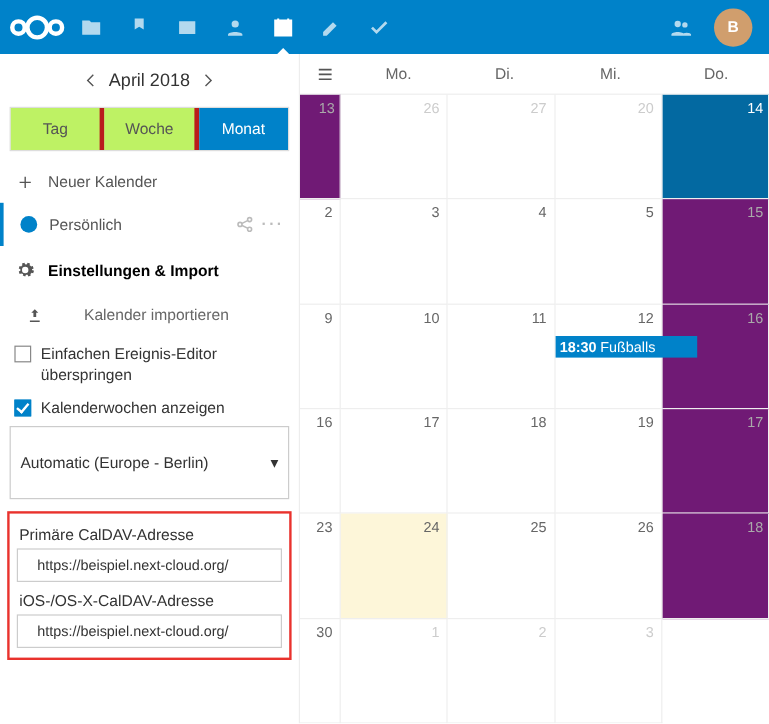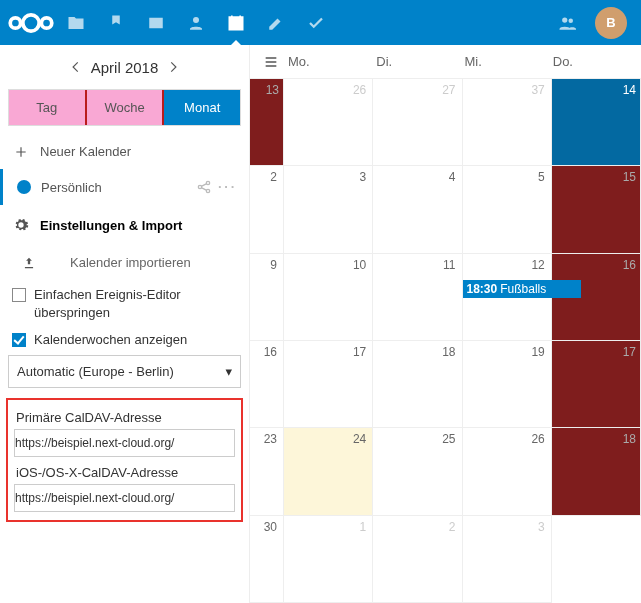--- a/index.html
+++ b/index.html
@@ -20,49 +20,49 @@
 .sidebar { width: 250px; border-right:1px solid #ededed; display:flex; flex-direction:column; background:#fff; overflow-y:auto; }
 .content { flex:1; display:flex; flex-direction:column; overflow:hidden; }
 
 
 .monthnav { display:flex; align-items:center; justify-content:center; height:44px; padding:0 8px; }
 .monthnav .arrow { width:30px; height:30px; display:flex; align-items:center; justify-content:center; color:#555; cursor:pointer; }
 .monthnav .title { font-size:15px; color:#333; }
 
 
 .viewtabs { display:flex; border:1px solid #ddd; margin:0 8px 8px; }
-.viewtabs .tab { flex:1; text-align:center; padding:10px 0; background:#f9a8d4; color:#555; cursor:pointer; border-right:2px solid #b91c1c; }
+.viewtabs .tab { flex:1; text-align:center; padding:10px 0; background:#bef264; color:#555; cursor:pointer; border-right:4px solid #b91c1c; }
 .viewtabs .tab:last-child{border-right:none;}
 .viewtabs .tab.active { background:#0082c9; color:#fff; }
 
 .today-btn { margin:0 8px 8px; border:1px solid #ddd; background:#f7f7f7; text-align:center; padding:10px 0; color:#555; cursor:pointer; }
 
 .side-item { display:flex; align-items:center; padding:10px 12px; color:#555; gap:10px; }
 .side-item .icn { width:18px; display:flex; align-items:center; justify-content:center; color:#555; }
 .side-item.personal { border-left:3px solid #0082c9; padding-left:14px; }
 .side-item.personal .dot { width:14px; height:14px; border-radius:50%; background:#0082c9; }
 .side-item .trail { margin-left:auto; display:flex; gap:6px; color:#bbb; }
 .side-item.strong { color:#000; font-weight:600; padding:12px 12px; }
 .side-item.import { padding-left:20px; color:#666;gap:32px;}
 .chk-row { display:flex; align-items:flex-start; gap:8px; padding:6px 12px 4px; color:#333; line-height:1.35; }
 .chk { width:14px; height:14px; border:1px solid #888; margin-top:2px; flex:none; position:relative; }
 .chk.checked { background:#0082c9; border-color:#0082c9; }
 .chk.checked::after { content:""; position:absolute; left:3px; top:0px; width:4px; height:8px; border:solid #fff; border-width:0 2px 2px 0; transform:rotate(40deg); }
 .section-label { padding:6px 12px 2px; color:#333; }
-.tz-select { margin:2px 8px 8px; border:1px solid #ccc; padding:8px 8px; display:flex; align-items:center; justify-content:space-between; color:#333; cursor:pointer; }
+.tz-select { margin:2px 8px 8px; border:1px solid #ccc; padding:22px 8px; display:flex; align-items:center; justify-content:space-between; color:#333; cursor:pointer; }
 .url-box { border:2px solid #e9322d; margin:2px 6px 6px; padding:6px 6px 8px; }
 .url-label { color:#333; margin:4px 2px 4px; }
-.url-input { width:100%; border:1px solid #ccc; padding:6px 0; font-size:12px; color:#333; background:#fff; }
+.url-input { width:100%; border:1px solid #ccc; padding:6px 16px; font-size:12px; color:#333; background:#fff; }
 
 
 .dayhead { display:flex; border-bottom:1px solid #eee; height:34px; align-items:center; }
 .dayhead .menu { width:34px; display:flex; align-items:center; justify-content:center; margin-left:4px; color:#555; }
-.dayhead .dh { flex:1; color:#666; font-size:13px; }
+.dayhead .dh { flex:1; text-align:center; color:#666; font-size:13px; }
 .grid { flex:1; display:grid; grid-template-columns: 34px repeat(4, 1fr); grid-auto-rows: 1fr; }
-.wk { border-right:1px solid #eee; border-bottom:1px solid #eee; display:flex; align-items:flex-start; justify-content:flex-end; padding:4px 4px 0 0; color:#aaa; font-size:12px; background:#7f1d1d;}
+.wk { border-right:1px solid #eee; border-bottom:1px solid #eee; display:flex; align-items:flex-start; justify-content:flex-end; padding:4px 4px 0 0; color:#aaa; font-size:12px; background:#701a75;}
 .wk.hl { background:#0369a1; color:#fff; }
 .cell { border-right:1px solid #eee; border-bottom:1px solid #eee; position:relative; padding:4px 6px 0 0; }
 .cell .dn { position:absolute; top:4px; right:6px; color:#666; font-size:12px; }
 .cell.other .dn { color:#ccc; }
 .cell.today { background:#fdf6d9; }
 .event { position:absolute; left:0; top:26px; background:#0082c9; color:#fff; font-size:12px; padding:2px 4px; white-space:nowrap; overflow:hidden; display:flex; gap:3px; }
 .event .time { font-weight:600; }
 svg { display:block; }
 </style>
 </head>
@@ -227,21 +227,21 @@
     </div>
     <div class="grid" id="grid">
         <div class="wk">13</div>
         <div class="cell other">
           <span class="dn">26</span>
         </div>
         <div class="cell other">
           <span class="dn">27</span>
         </div>
         <div class="cell other">
-          <span class="dn">37</span>
+          <span class="dn">20</span>
         </div>
         <div class="wk hl">14</div>
         <div class="cell">
           <span class="dn">2</span>
         </div>
         <div class="cell">
           <span class="dn">3</span>
         </div>
         <div class="cell">
           <span class="dn">4</span>

